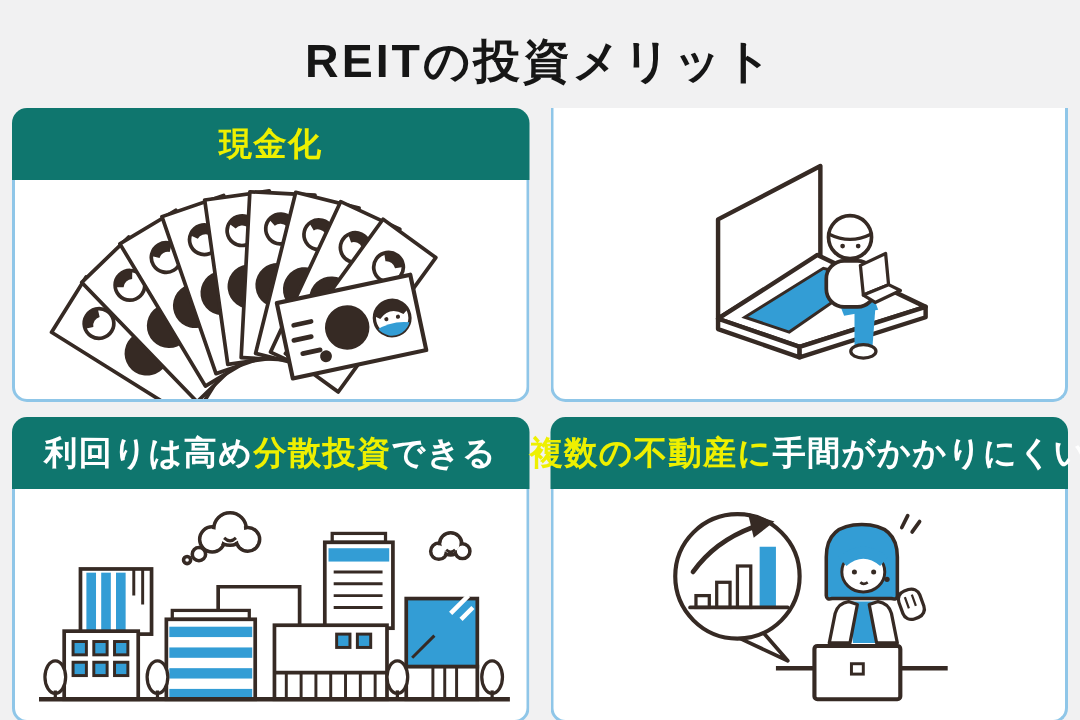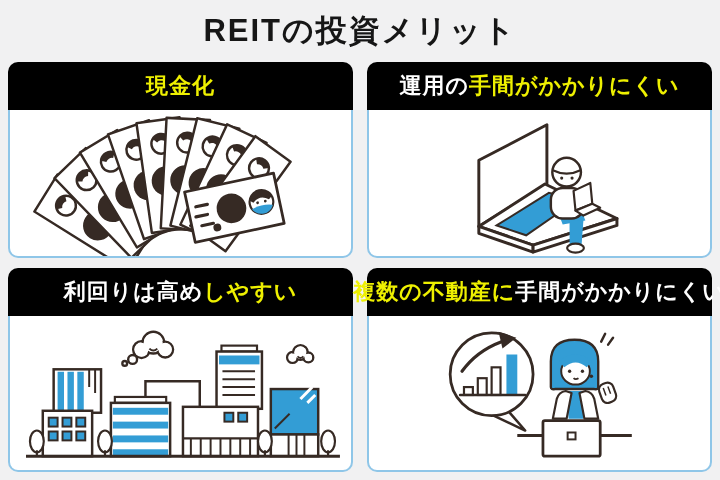--- a/index.html
+++ b/index.html
@@ -5,33 +5,33 @@
   html,body{margin:0;padding:0;}
   body{
     width:720px;height:480px;
     background:#F1F1F2;
     font-family:"Liberation Sans","DejaVu Sans",sans-serif;
     overflow:hidden;
   }
   .page{width:720px;height:480px;}
   .title{
     height:62px;display:flex;align-items:center;justify-content:center;
-    font-size:31px;font-weight:800;color:#161616;letter-spacing:2px;
+    font-size:31px;font-weight:800;color:#161616;letter-spacing:2px;margin-top:10px;
   }
   .grid{
     display:grid;
     grid-template-columns:345px 345px;
     grid-template-rows:196px 204px;
     column-gap:14px;row-gap:10px;
     padding:0 8px;
   }
   .card{display:flex;flex-direction:column;}
   .card-header{
     height:48px;flex:0 0 48px;
-    background:#000000;
+    background:#0f766e;
     border-radius:10px 10px 0 0;
     display:flex;align-items:center;justify-content:center;
     color:#FFFFFF;font-size:22px;font-weight:700;letter-spacing:1px;
     white-space:nowrap;
   }
   .hl{color:#EEF000;}
   .card-body{
     flex:1;background:#FFFFFF;
     border:2px solid #8FC6E8;border-top:none;
     border-radius:0 0 10px 10px;
@@ -130,24 +130,20 @@
               <path d="M15,6 Q28,1 41,6 L41,14 L15,14 Z" fill="#339DD5"></path>
             </g>
             <circle cx="24" cy="0" r="1.4" fill="#362A24"></circle>
             <circle cx="32" cy="0" r="1.4" fill="#362A24"></circle>
           </g>
         </svg>
       </div>
     </div>
 
     <div class="card">
-      <div class="card-header">
-        <span>運用の</span>
-          <span class="hl">手間がかかりにくい</span>
-      </div>
       <div class="card-body">
         <svg viewBox="0 0 345 148" preserveAspectRatio="xMidYMid meet">
           <g fill="#fff" stroke="#362A24" stroke-width="3" stroke-linejoin="round">
             <polygon points="111,51 180,15 180,75 111,118"></polygon>
             <polygon points="111,118 178,75 251,110 166,137"></polygon>
             <polygon points="111,118 166,137 166,144 111,125"></polygon>
             <polygon points="166,137 251,110 251,117 166,144"></polygon>
           </g>
           <polygon points="129,117 182,84 211,91 159,127" fill="#339DD5" stroke="#362A24" stroke-width="2"></polygon>
           <g>
@@ -162,21 +158,22 @@
             <polygon points="207,82 224,74 226,95 209,102" fill="#fff" stroke="#362A24" stroke-width="2.2" stroke-linejoin="round"></polygon>
             <polygon points="209,102 226,95 234,99 217,107" fill="#fff" stroke="#362A24" stroke-width="2.2" stroke-linejoin="round"></polygon>
           </g>
         </svg>
       </div>
     </div>
 
     <div class="card">
       <div class="card-header">
         <span>利回りは高め</span>
-          <span class="hl">しやすい</span>
+          <span class="hl">分散投資</span>
+          <span>できる</span>
       </div>
       <div class="card-body">
         <svg viewBox="0 0 345 156" preserveAspectRatio="xMidYMid meet">
 
           <g stroke="#362A24" stroke-width="2.4" fill="#fff">
             <circle cx="133" cy="34" r="8.5"></circle>
               <circle cx="145" cy="27" r="11"></circle>
               <circle cx="157" cy="34" r="8"></circle>
             <circle cx="124" cy="44" r="4.5"></circle>
               <circle cx="116" cy="48" r="2.4"></circle>

